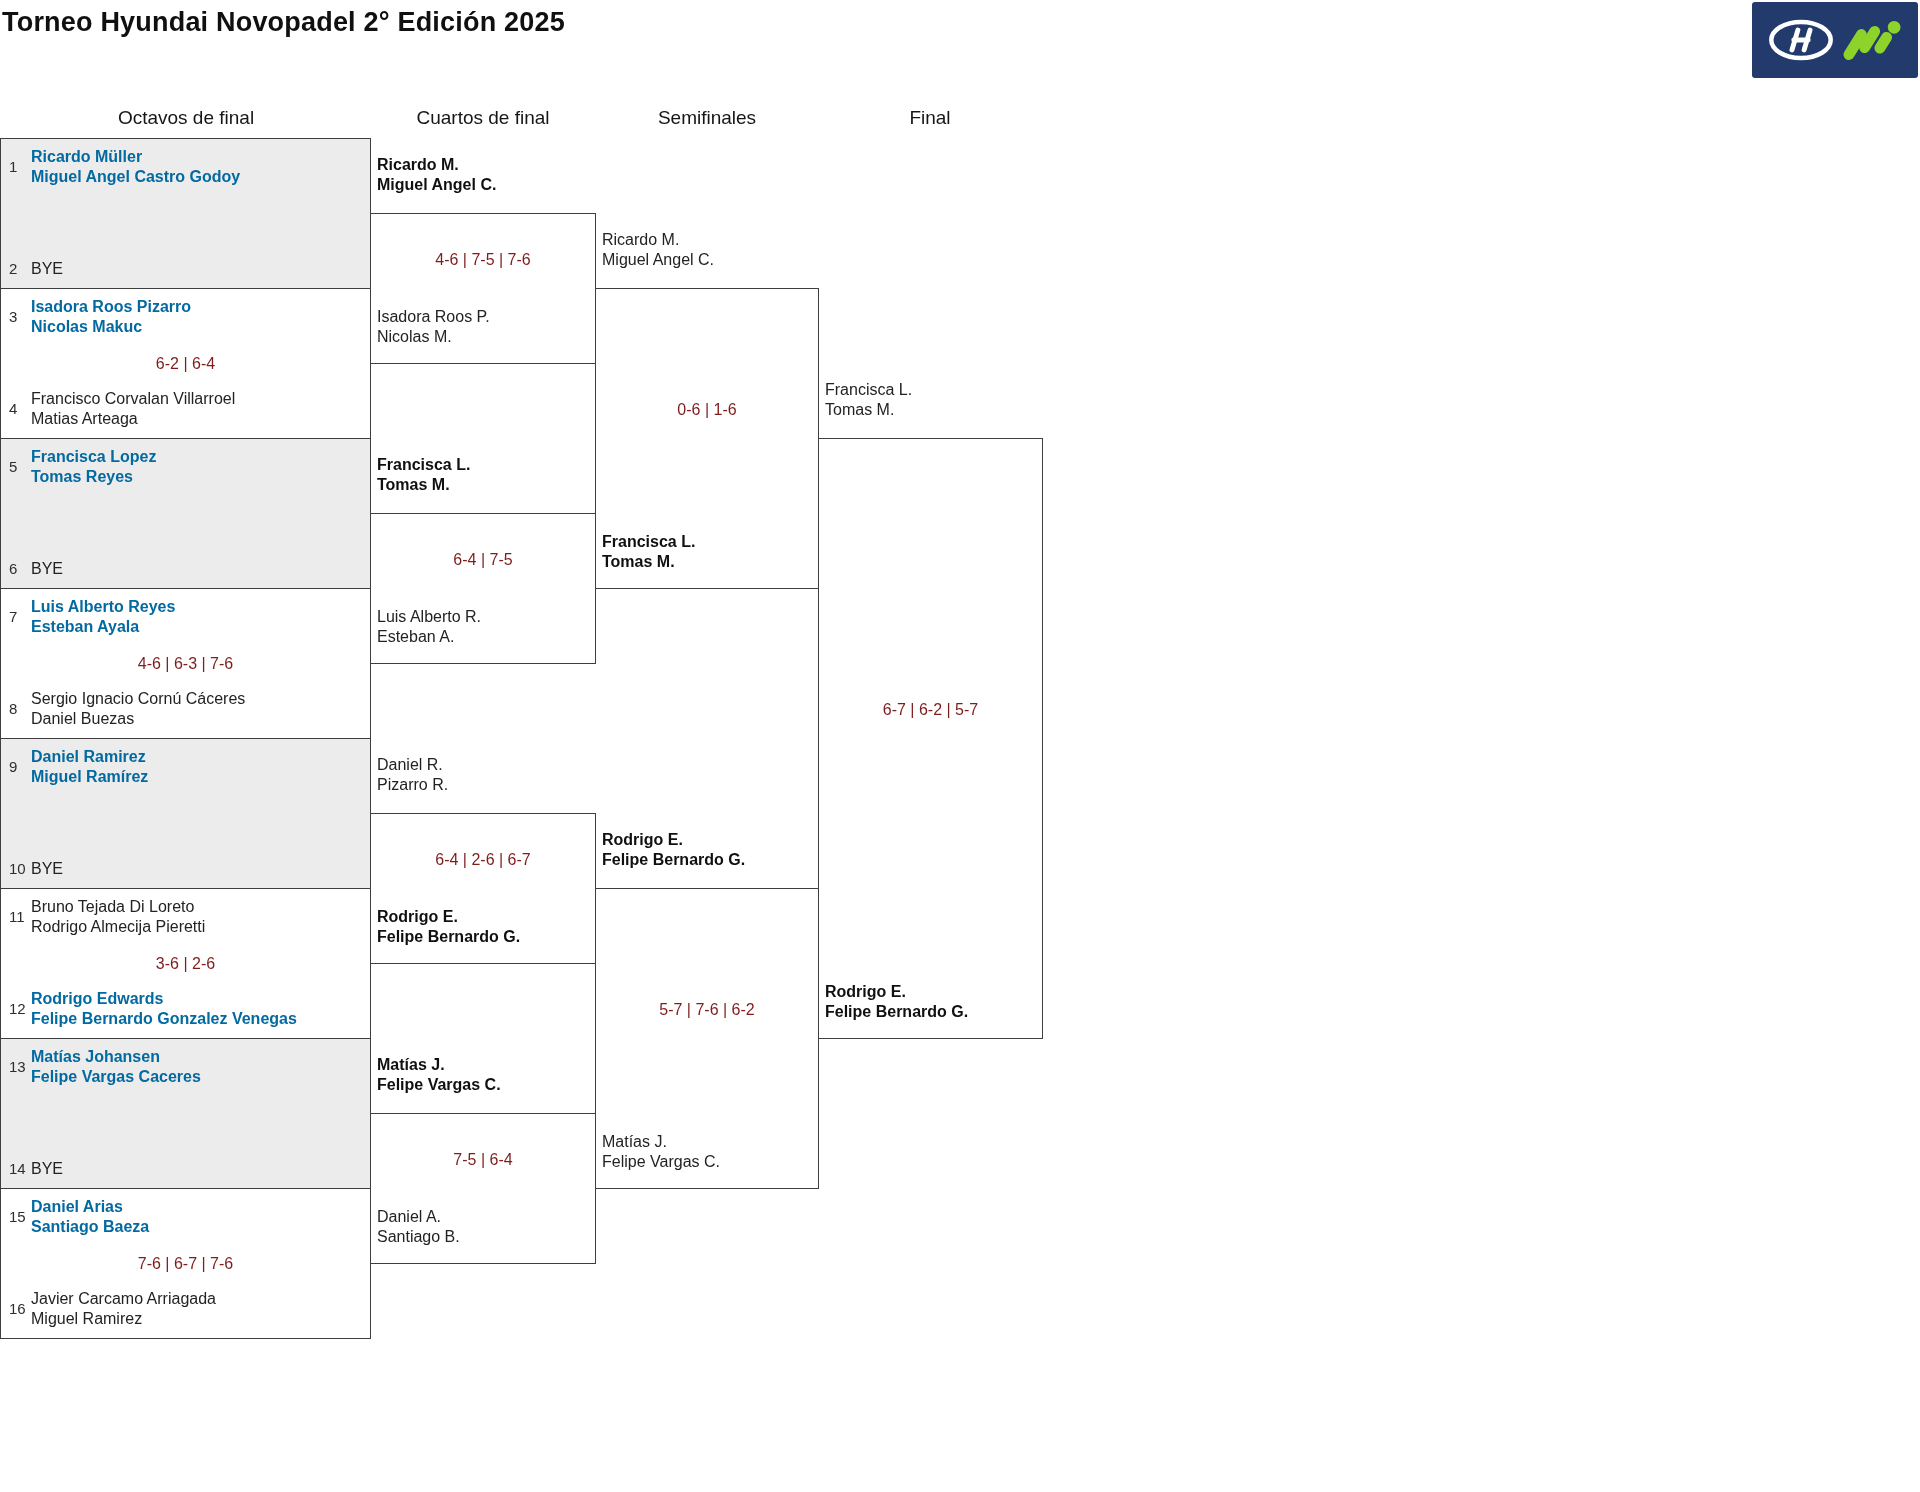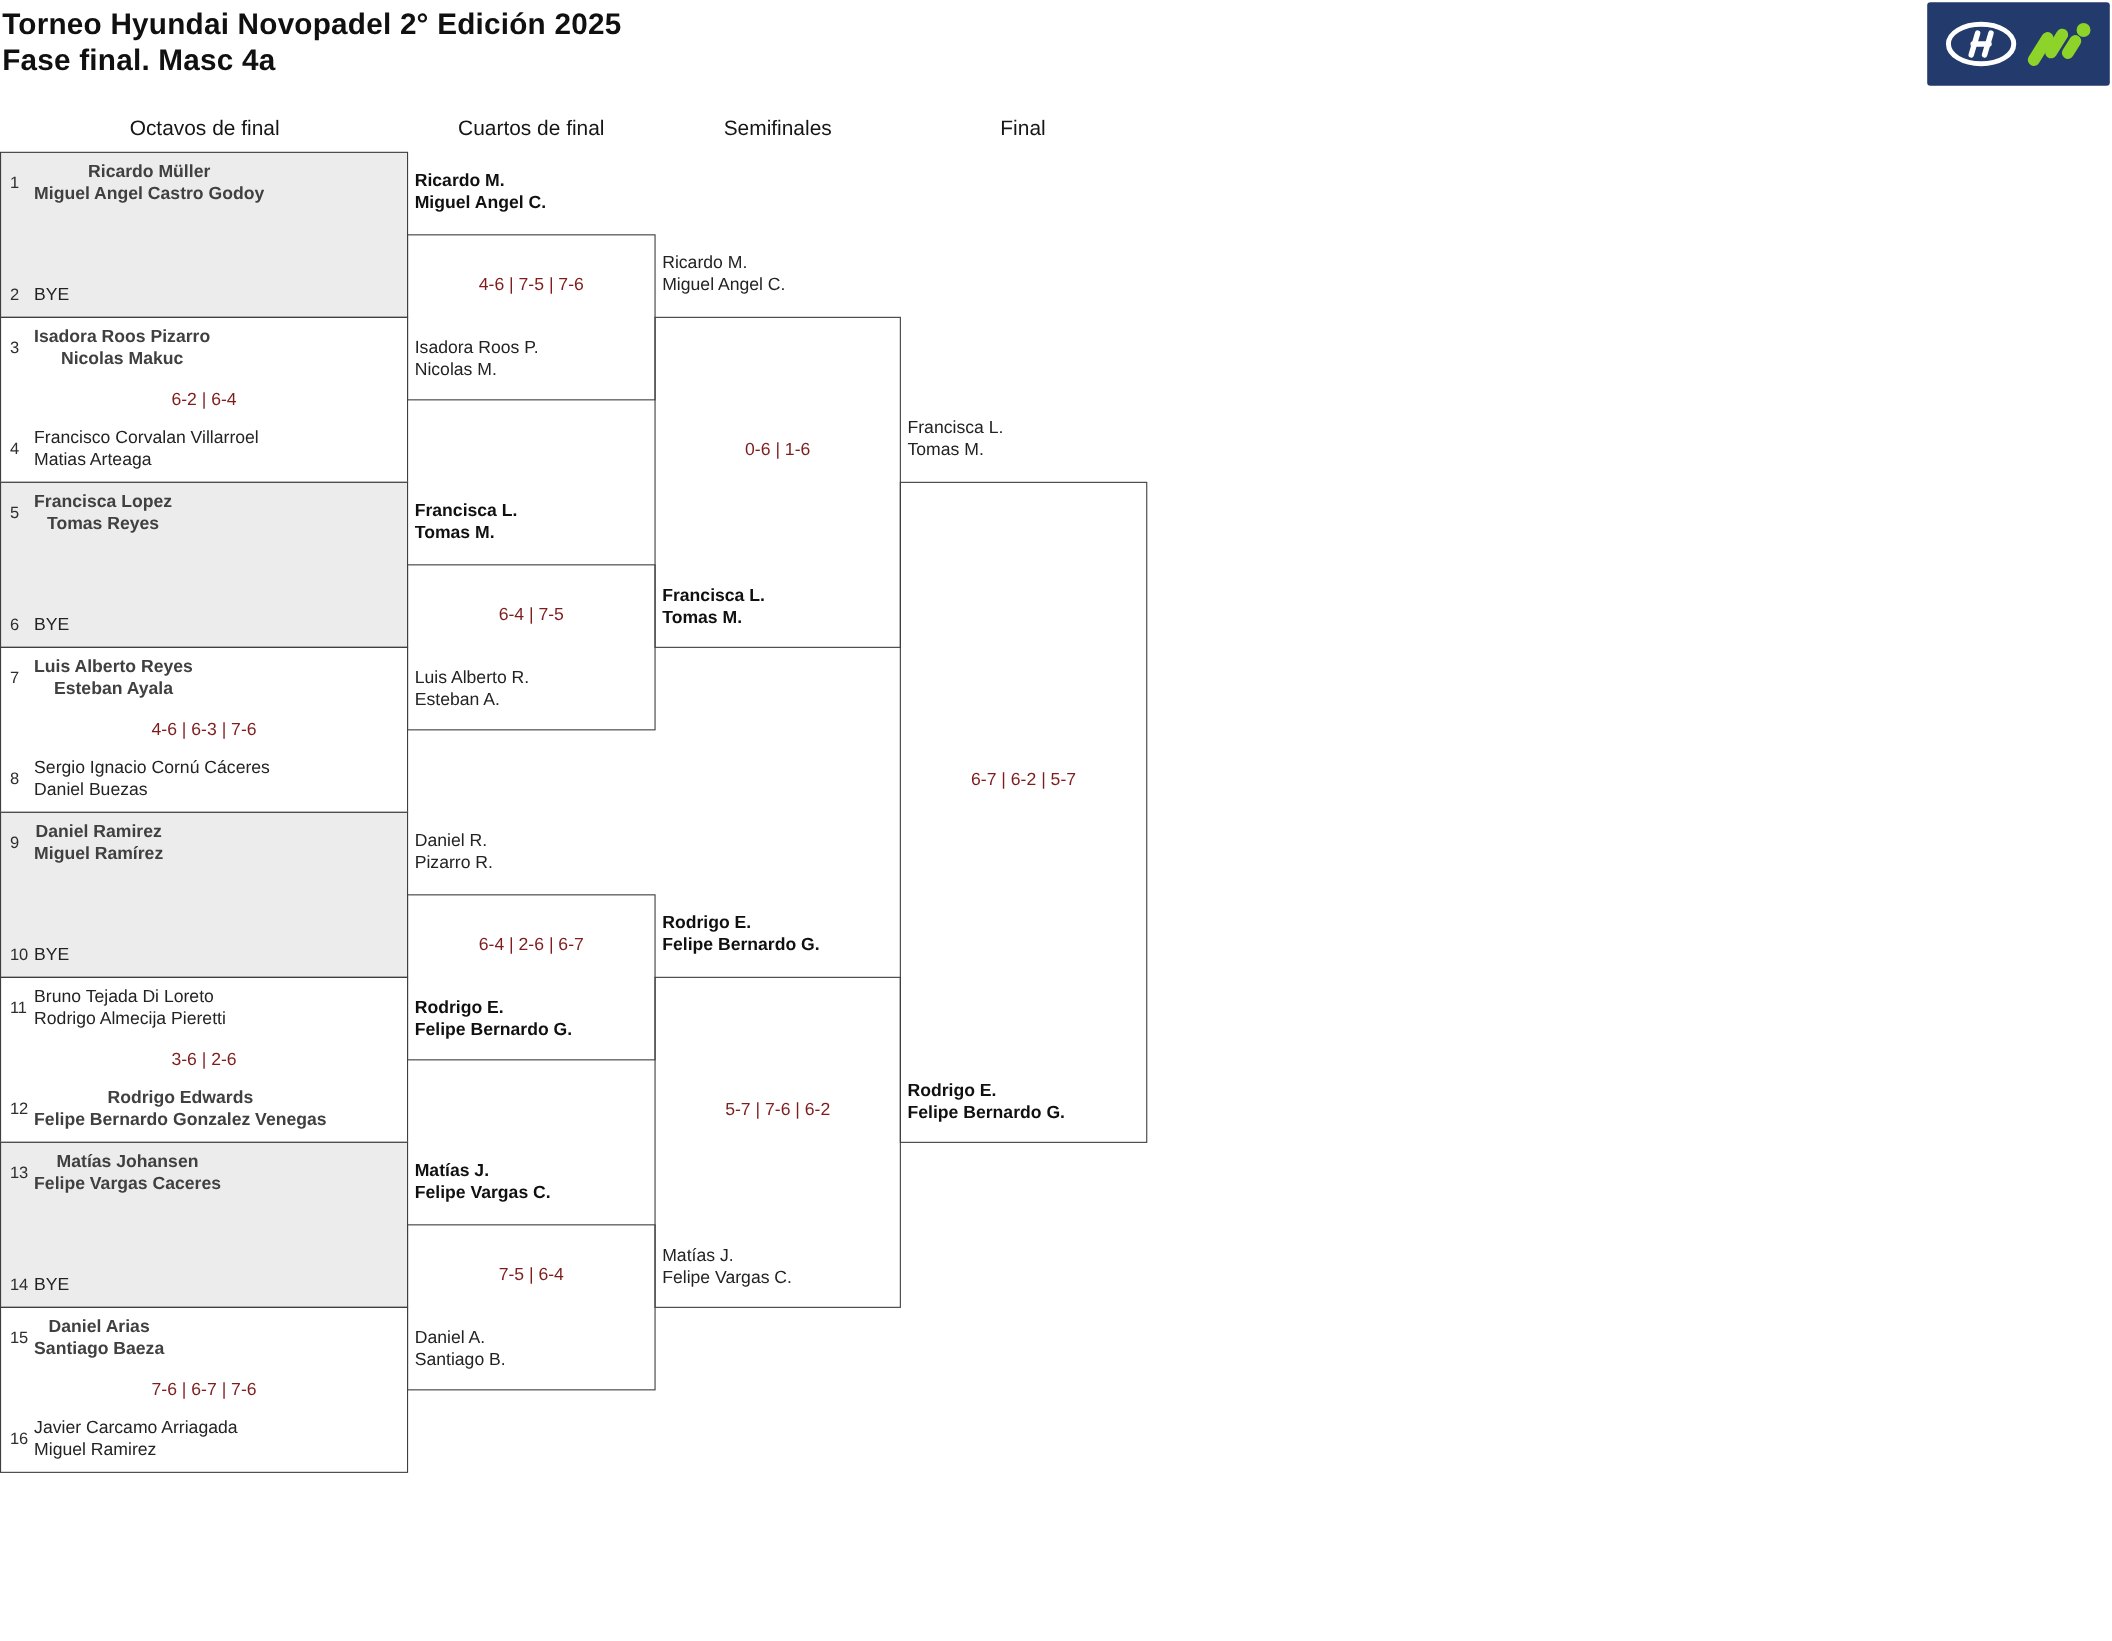--- a/index.html
+++ b/index.html
@@ -8,32 +8,31 @@
     font-family:"Liberation Sans",sans-serif;color:#1c1c1c;overflow:hidden;
   }
   #title{position:absolute;left:2px;top:6px;font-size:27px;line-height:33px;font-weight:bold;color:#101010;letter-spacing:0.2px;}
   .round-header{position:absolute;top:106px;width:240px;text-align:center;font-size:19px;line-height:24px;color:#161616;}
   #logo-panel{position:absolute;left:1752px;top:2px;width:166px;height:76px;background:#223a6c;border-radius:3px;display:flex;align-items:center;justify-content:center;gap:10px;}
   #logo-panel svg{display:block;overflow:visible;}
   .obox,.rbox{position:absolute;border:1px solid #3e3e3e;box-sizing:border-box;background:transparent;}
   .obox.bye{background:#ececec;}
   .seed{position:absolute;font-size:15px;line-height:20px;color:#2e2e2e;}
   .team{position:absolute;font-size:16px;line-height:20px;color:#232323;white-space:nowrap;}
-  .team.win{font-weight:bold;color:#404040;text-align:center;}
+  .team.win{font-weight:bold;color:#0369a1;}
   .rlabel{position:absolute;font-size:16px;line-height:20px;color:#232323;white-space:nowrap;}
   .rlabel.win{font-weight:bold;color:#101010;}
   .score{position:absolute;font-size:16px;line-height:20px;color:#7f1d1d;text-align:center;}
   .line{display:block;}
 </style>
 </head>
 <body>
 
 <div id="title">
   <span class="line">Torneo Hyundai Novopadel 2° Edición 2025</span>
-  <span class="line">Fase final. Masc 4a</span>
 </div>
 
 <div id="logo-panel" style="background: rgb(34, 58, 108);">
   <svg width="72" height="48" viewBox="0 0 80 52">
     <ellipse cx="40" cy="26" rx="33" ry="20" fill="none" stroke="#ffffff" stroke-width="5"></ellipse>
     <path d="M30 37 L36.5 15" stroke="#ffffff" stroke-width="5.5" stroke-linecap="round" fill="none"></path>
     <path d="M43.5 37 L50 15" stroke="#ffffff" stroke-width="5.5" stroke-linecap="round" fill="none"></path>
     <path d="M32 26 L48 26" stroke="#ffffff" stroke-width="5.5" stroke-linecap="round" fill="none"></path>
   </svg>
   <svg width="58" height="52" viewBox="0 0 64 56">

